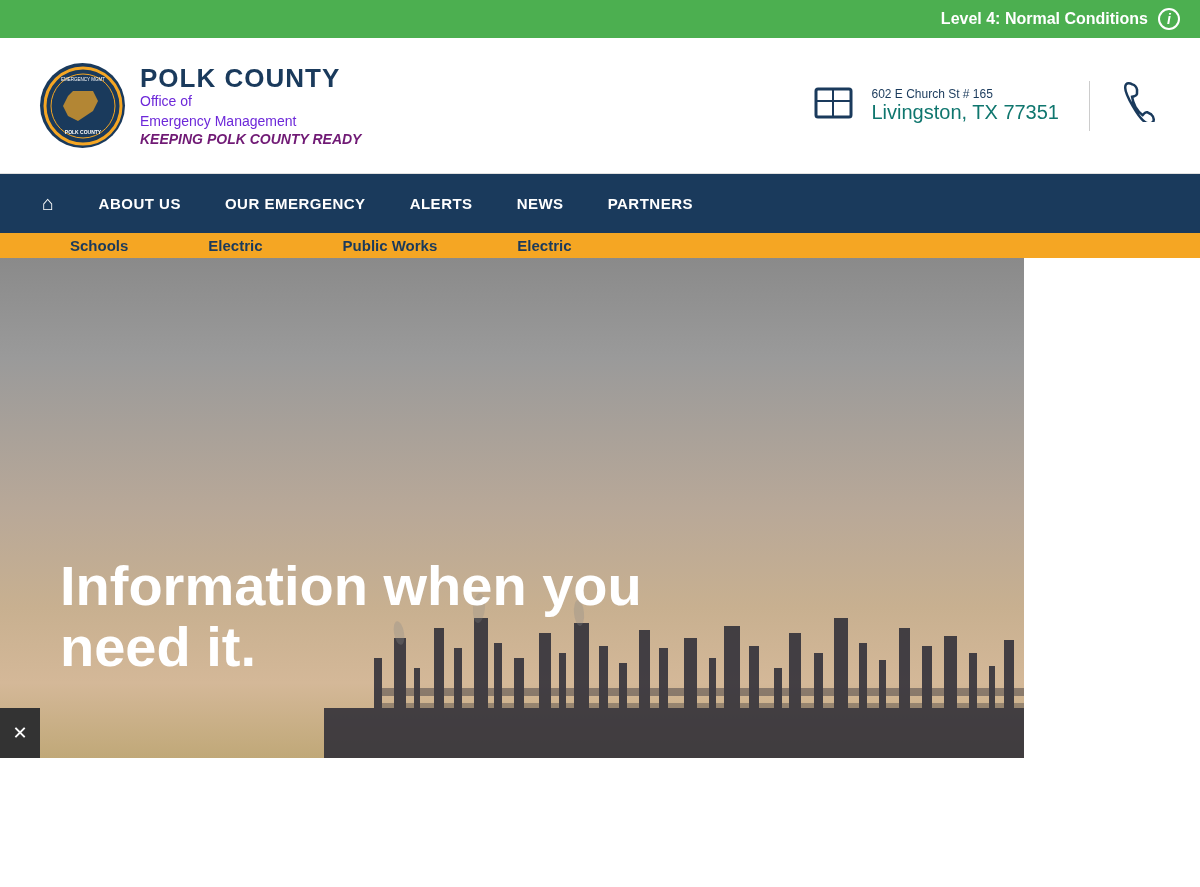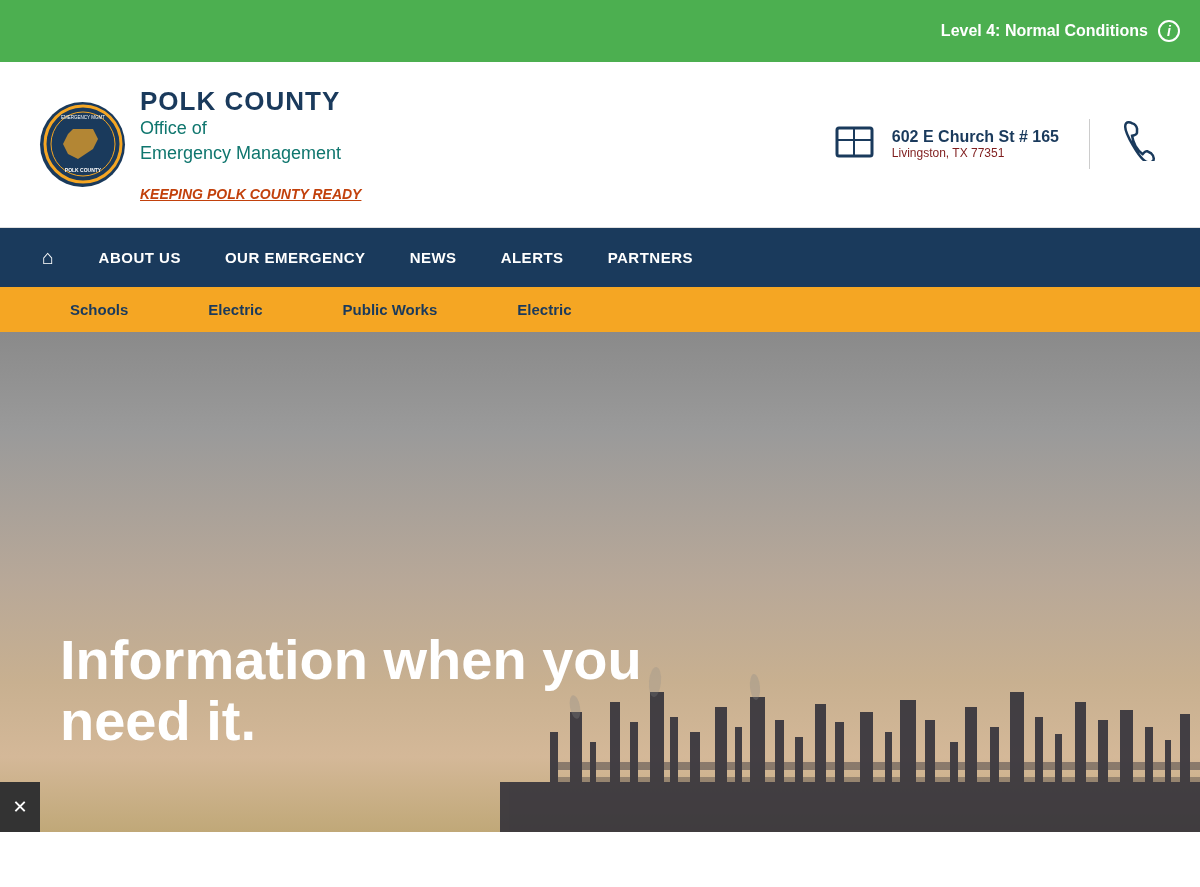--- a/index.html
+++ b/index.html
@@ -5,21 +5,21 @@
     * { margin: 0; padding: 0; box-sizing: border-box; }
     body { font-family: Arial, sans-serif; width: 1200px; overflow-x: hidden; }
 
     
     .alert-bar {
       background-color: #4caf50;
       color: white;
       display: flex;
       justify-content: flex-end;
       align-items: center;
-      padding: 20px 20px;
+      padding: 8px 20px;
       font-size: 16px;
       font-weight: bold;
       gap: 10px;
     }
     .alert-bar .info-icon {
       width: 22px;
       height: 22px;
       border: 2px solid white;
       border-radius: 50%;
       display: inline-flex;
@@ -66,56 +66,55 @@
       flex-direction: column;
     }
     .logo-title {
       font-size: 26px;
       font-weight: 900;
       color: #1a3a5c;
       line-height: 1.1;
       letter-spacing: 1px;
     }
     .logo-subtitle {
-      font-size: 18px;
-      color: #0f766e;
+      font-size: 14px;
+      color: #6d28d9;
       line-height: 1.4;
     }
     .logo-tagline {
       font-size: 14px;
       font-style: italic;
       font-weight: bold;
-      color: #c2410c;
-      margin-top: 20px;
-      text-decoration: underline;
+      color: #701a75;
+      margin-top: 0;
     }
     .header-right {
       display: flex;
       align-items: center;
       gap: 30px;
     }
     .address-area {
       display: flex;
       align-items: center;
       gap: 15px;
     }
     .map-icon-wrap {
       color: #1a3a5c;
     }
     .address-text {
       text-align: left;
     }
     .address-text .address-line1 {
-      font-size: 16px;
-      font-weight: bold;
+      font-size: 12px;
+      font-weight: normal;
       color: #1a3a5c;
     }
     .address-text .address-line2 {
-      font-size: 12px;
-      color: #7f1d1d;
+      font-size: 20px;
+      color: #0f766e;
     }
     .divider-vertical {
       width: 1px;
       height: 50px;
       background: #ccc;
     }
     .phone-icon-wrap {
       color: #1a3a5c;
       font-size: 28px;
     }
@@ -145,28 +144,28 @@
       background: #f5a623;
       display: flex;
       align-items: center;
       padding: 0 30px;
     }
     .sub-nav a {
       color: #1a3a5c;
       text-decoration: none;
       font-size: 15px;
       font-weight: bold;
-      padding: 14px 40px;
+      padding: 4px 40px;
       display: inline-block;
     }
 
     
     .hero {
       position: relative;
-      width: 1200px;
+      width: 1024px;
       height: 500px;
       overflow: hidden;
       background: linear-gradient(
         to bottom,
         #8a8a8a 0%,
         #9a9a9a 20%,
         #b8a898 50%,
         #c8b090 70%,
         #d4b898 85%,
         #c0a878 100%
@@ -263,22 +262,22 @@
     </div>
   </div>
 </div>
 
 <nav class="main-nav">
   <a href="#">
     <span class="home-icon">⌂</span>
   </a>
   <a href="#">ABOUT US</a>
   <a href="#">OUR EMERGENCY</a>
+  <a href="#">ALERTS</a>
   <a href="#">NEWS</a>
-  <a href="#">ALERTS</a>
   <a href="#">PARTNERS</a>
 </nav>
 
 <nav class="sub-nav">
   <a href="#">Schools</a>
   <a href="#">Electric</a>
   <a href="#">Public Works</a>
   <a href="#">Electric</a>
 </nav>
 

